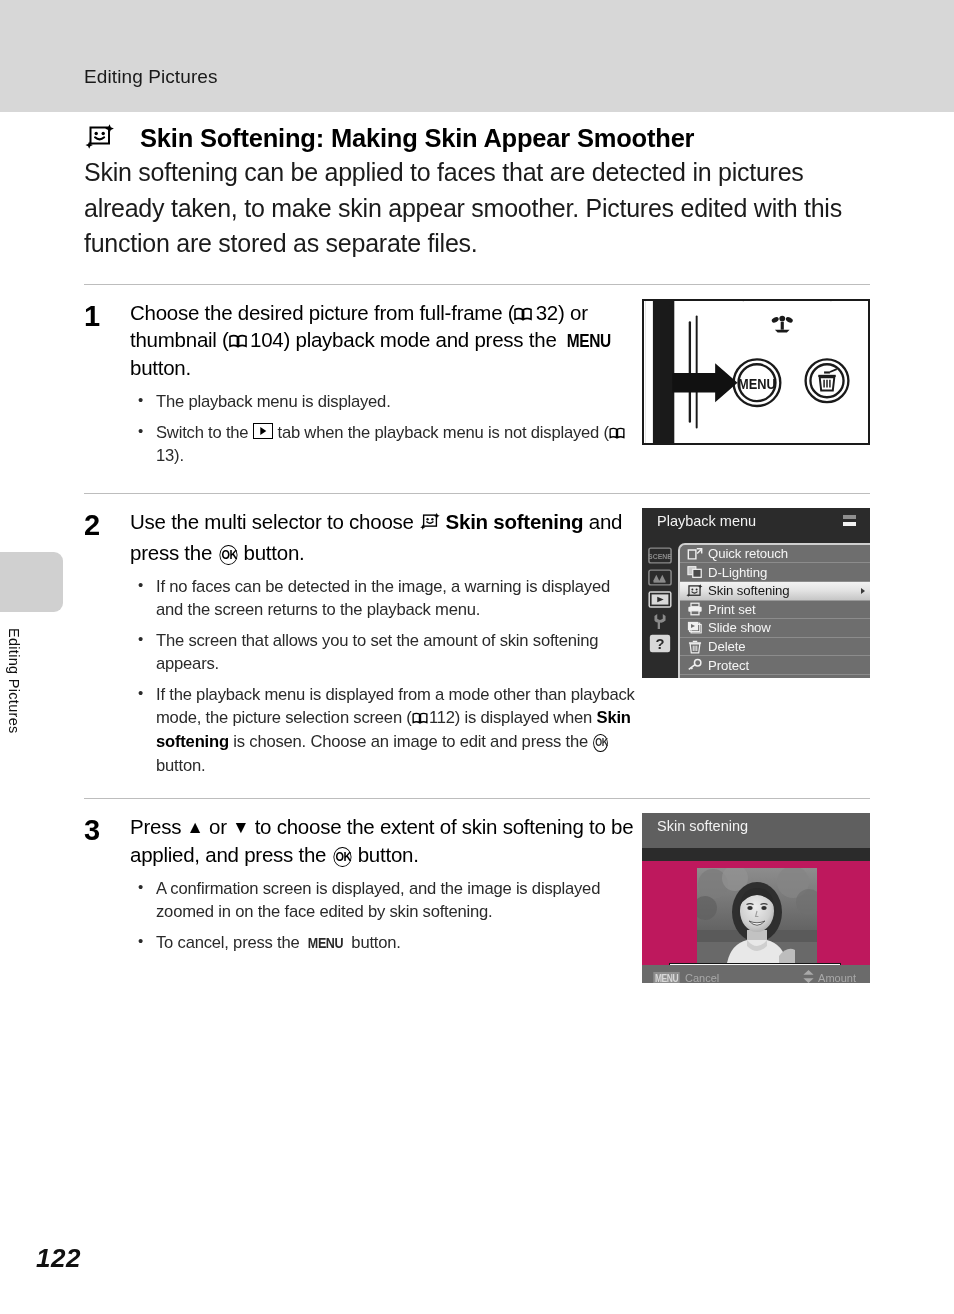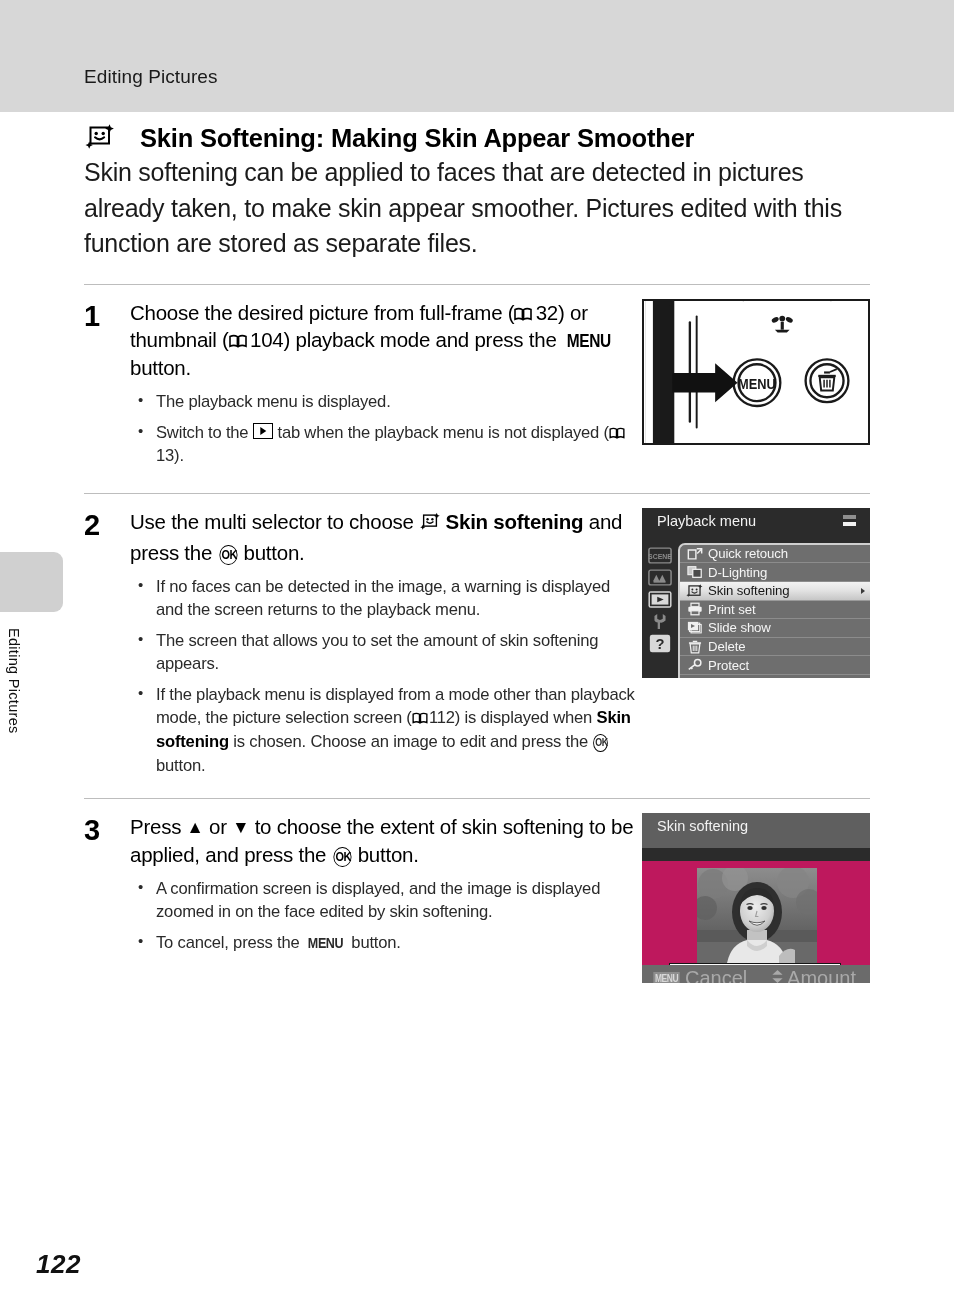--- a/index.html
+++ b/index.html
@@ -361,27 +361,27 @@
   .menu-chip {
     display: inline-block;
     background: #8d8d8d;
     color: #d9d9d9;
     font-weight: bold;
     font-size: 10px;
     padding: 1px 2px;
     letter-spacing: -0.6px;
     transform: scaleX(0.85);
   }
-  .ss-foot-txt { font-size: 20px; color: #a9a9a9; }
+  .ss-foot-txt { font-size: 11px; color: #a9a9a9; }
 
   
   .page-num {
     position: absolute;
     left: 36px;
-    bottom: 34px;
+    bottom: 40px;
     font-size: 26px;
     font-style: italic;
     font-weight: bold;
     color: #111;
     letter-spacing: 0.5px;
   }
 </style>
 </head>
 <body>
 

